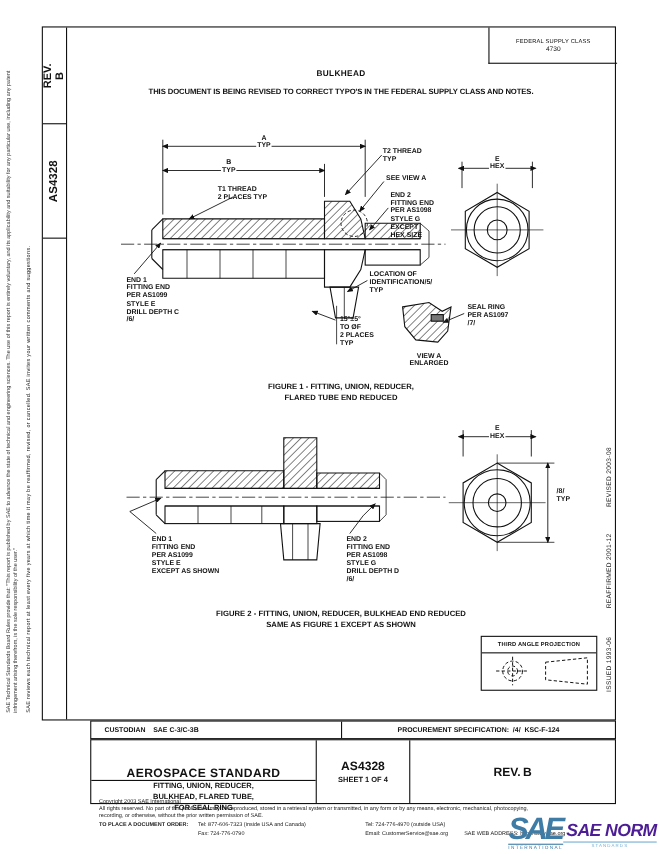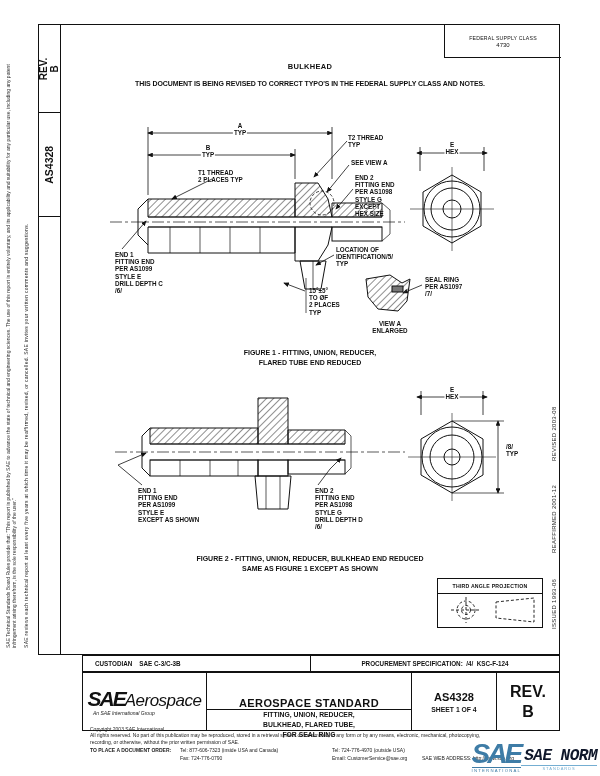--- a/index.html
+++ b/index.html
@@ -68,38 +68,38 @@
   .tb-mid { width:205px; display:flex; flex-direction:column; }
   .tb-std { height:17px; border-bottom:1.2px solid #111; display:flex; align-items:center;
             justify-content:center; font-weight:700; font-size:11px; letter-spacing:.4px;margin-top:24px; }
   .tb-title { flex:1; display:flex; align-items:center; justify-content:center;
               font-size:6.8px; font-weight:700; text-align:center; line-height:1.5;
               white-space:pre-line; }
   .tb-num { width:85px; display:flex; flex-direction:column; align-items:center;
             justify-content:center; gap:3px; }
   .tb-as { font-weight:700; font-size:11px; }
   .tb-sheet { font-size:6.8px; font-weight:700; }
-  .tb-rev { flex:1; border-right:none; display:flex; flex-direction:column; align-items:center;
-            justify-content:center; gap:2px; font-weight:700; font-size:16px; }
+  .tb-rev { flex:1; border-right:none; display:flex; flex-direction:row; align-items:center;
+            justify-content:center; gap:2px; font-weight:700; font-size:11px; }
 
   
   .foot { position:absolute; left:90px; top:726px; width:470px; font-size:5px;
           color:#222; line-height:6.3px; }
   .foot .b { font-weight:700; }
   .frow { position:relative; height:8px; }
   .frow span { position:absolute; white-space:nowrap; }
 
   
   .wm { position:absolute; right:3px; bottom:3px; display:flex; align-items:flex-start; }
   .wm-sae { font-style:italic; font-weight:900; font-size:28px; line-height:.85;
             letter-spacing:-3px; color:#3E7CA6; }
   .wm-sae-sub { font-size:4.3px; font-style:normal; font-weight:400; letter-spacing:1.2px;
                 color:#3E7CA6; border-top:.8px solid #3E7CA6; margin-top:1px; text-align:center; }
-  .wm-norm { font-style:italic; font-weight:900; font-size:16px; color:#0f172a;
-             margin-left:3px; margin-top:7px; letter-spacing:-.5px; line-height:.9;font-family:Liberation Mono, monospace; }
+  .wm-norm { font-style:italic; font-weight:900; font-size:16px; color:#4c1d95;
+             margin-left:3px; margin-top:7px; letter-spacing:-.5px; line-height:.9; }
   .wm-norm-sub { font-size:4px; font-style:normal; font-weight:400; color:#74AED2;
                  border-top:.8px solid #74AED2; margin-top:1px; text-align:center;
                  letter-spacing:1px; }
 
   svg { display:block; }
 </style>
 </head>
 <body>
 
 <div class="vwrap" style="left:5px; top:648px;">SAE Technical Standards Board Rules provide that: "This report is published by SAE to advance the state of technical and engineering sciences. The use of this report is entirely voluntary, and its applicability and suitability for any particular use, including any patent infringement arising therefrom, is the sole responsibility of the user."</div>
@@ -330,26 +330,20 @@
     </g>
   </svg>
 </div>
 
 <div class="inforow">
   <div class="cell cell-cust">CUSTODIAN    SAE C-3/C-3B</div>
   <div class="cell cell-proc">PROCUREMENT SPECIFICATION:  /4/  KSC-F-124</div>
 </div>
 
 <div class="tblock">
-  <div class="tb-cell tb-logo-cell">
-    <div class="logo-row">
-      <span class="logo-sae">SAE</span><span class="logo-aero">Aerospace</span>
-    </div>
-    <div class="logo-sub">An SAE International Group</div>
-  </div>
   <div class="tb-cell tb-mid">
     <div class="tb-std">AEROSPACE STANDARD</div>
     <div class="tb-title">FITTING, UNION, REDUCER,
 BULKHEAD, FLARED TUBE,
 FOR SEAL RING</div>
   </div>
   <div class="tb-cell tb-num">
     <div class="tb-as">AS4328</div>
     <div class="tb-sheet">SHEET 1 OF 4</div>
   </div>

